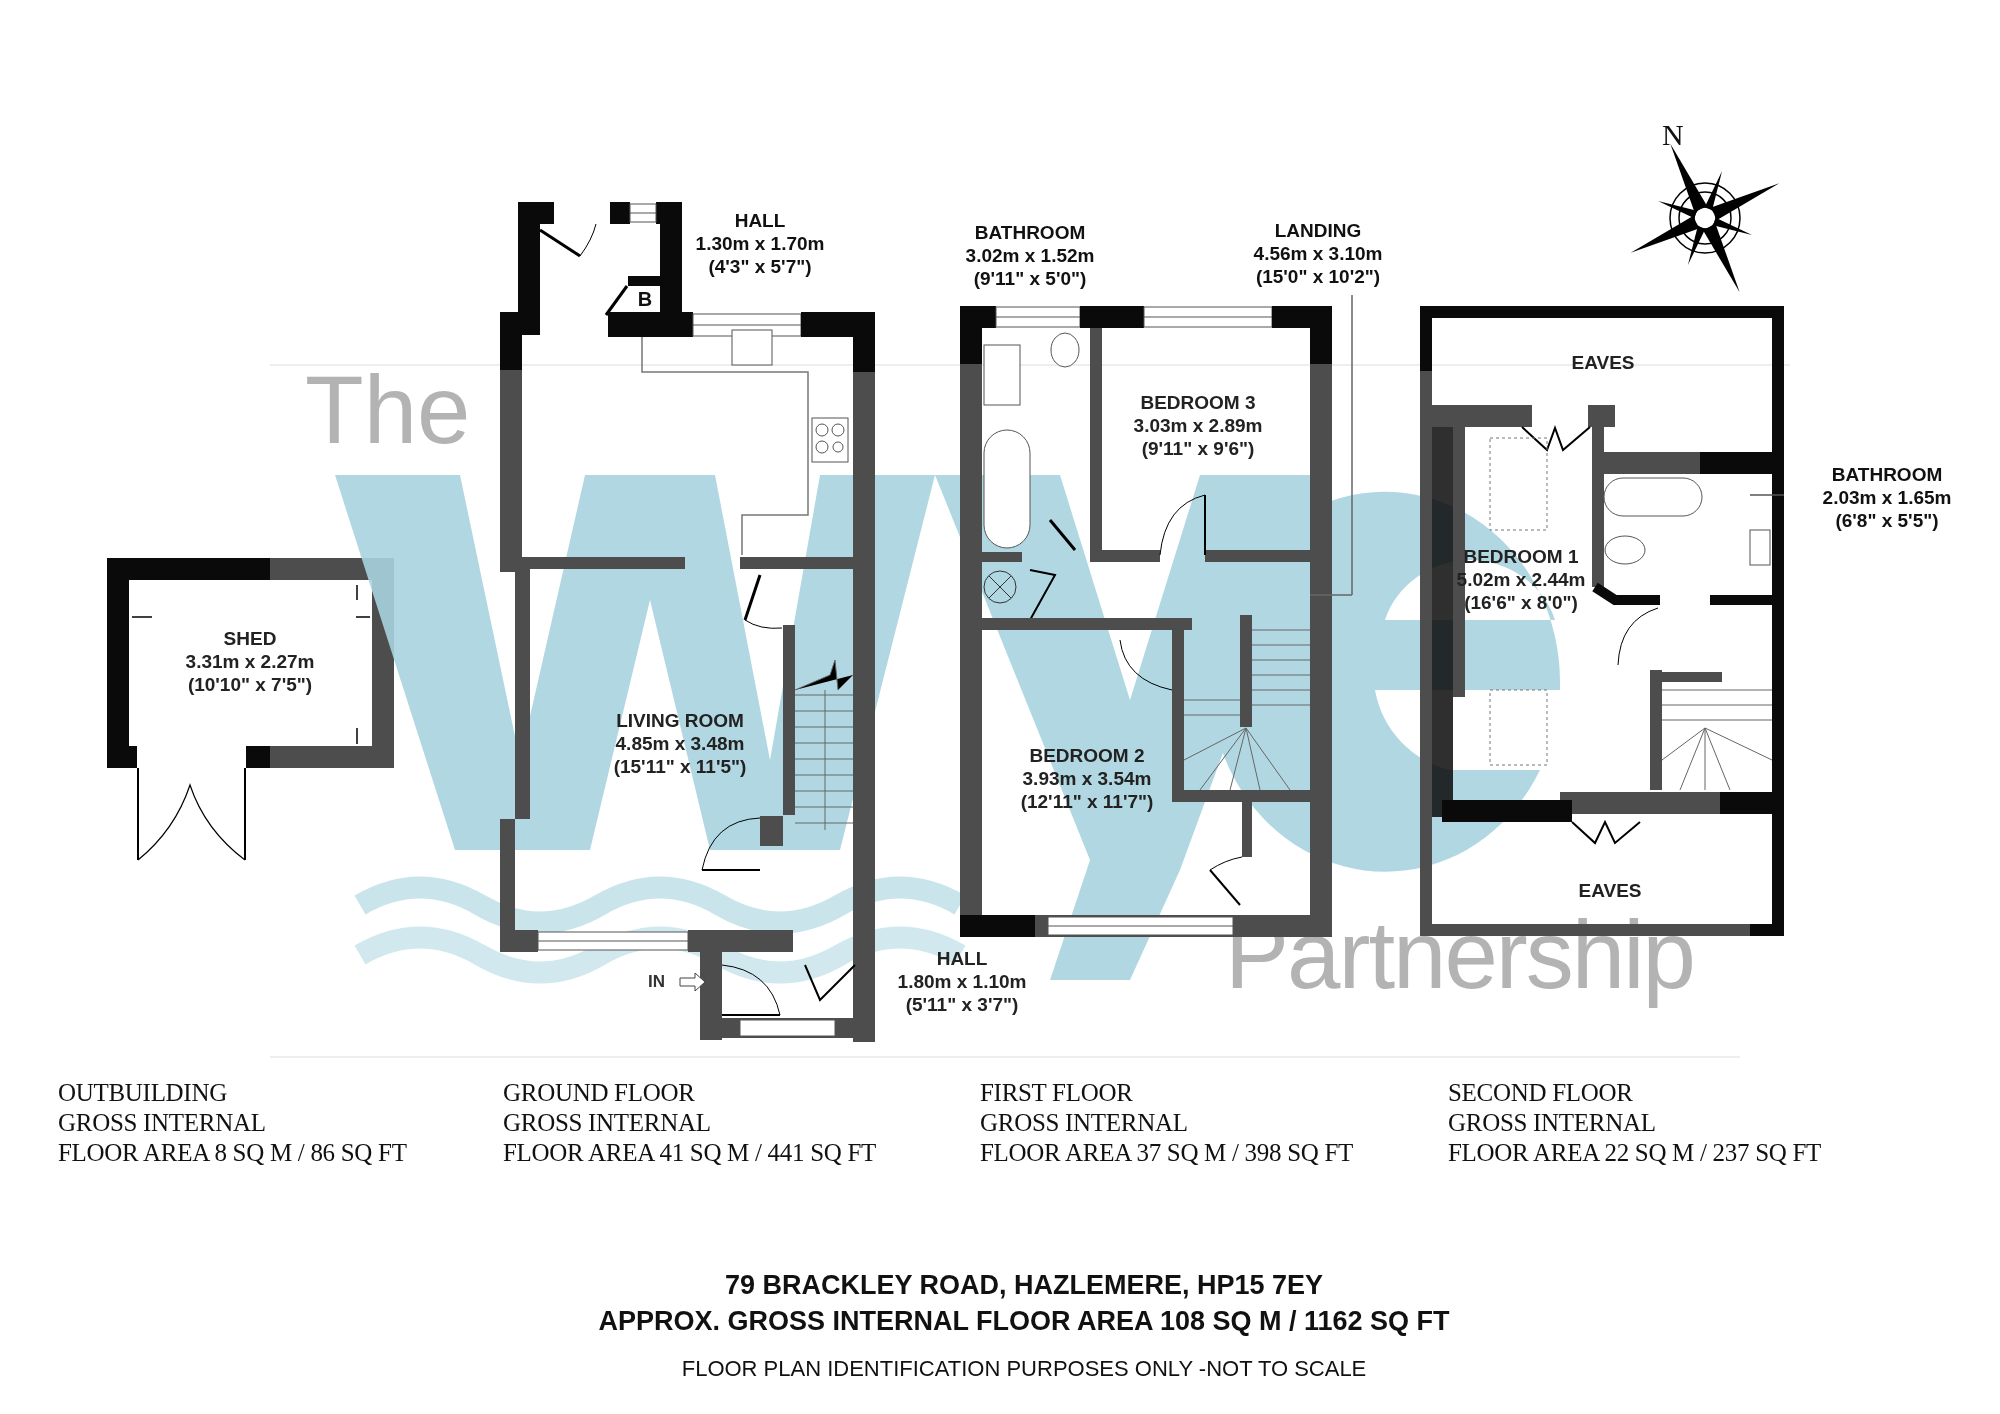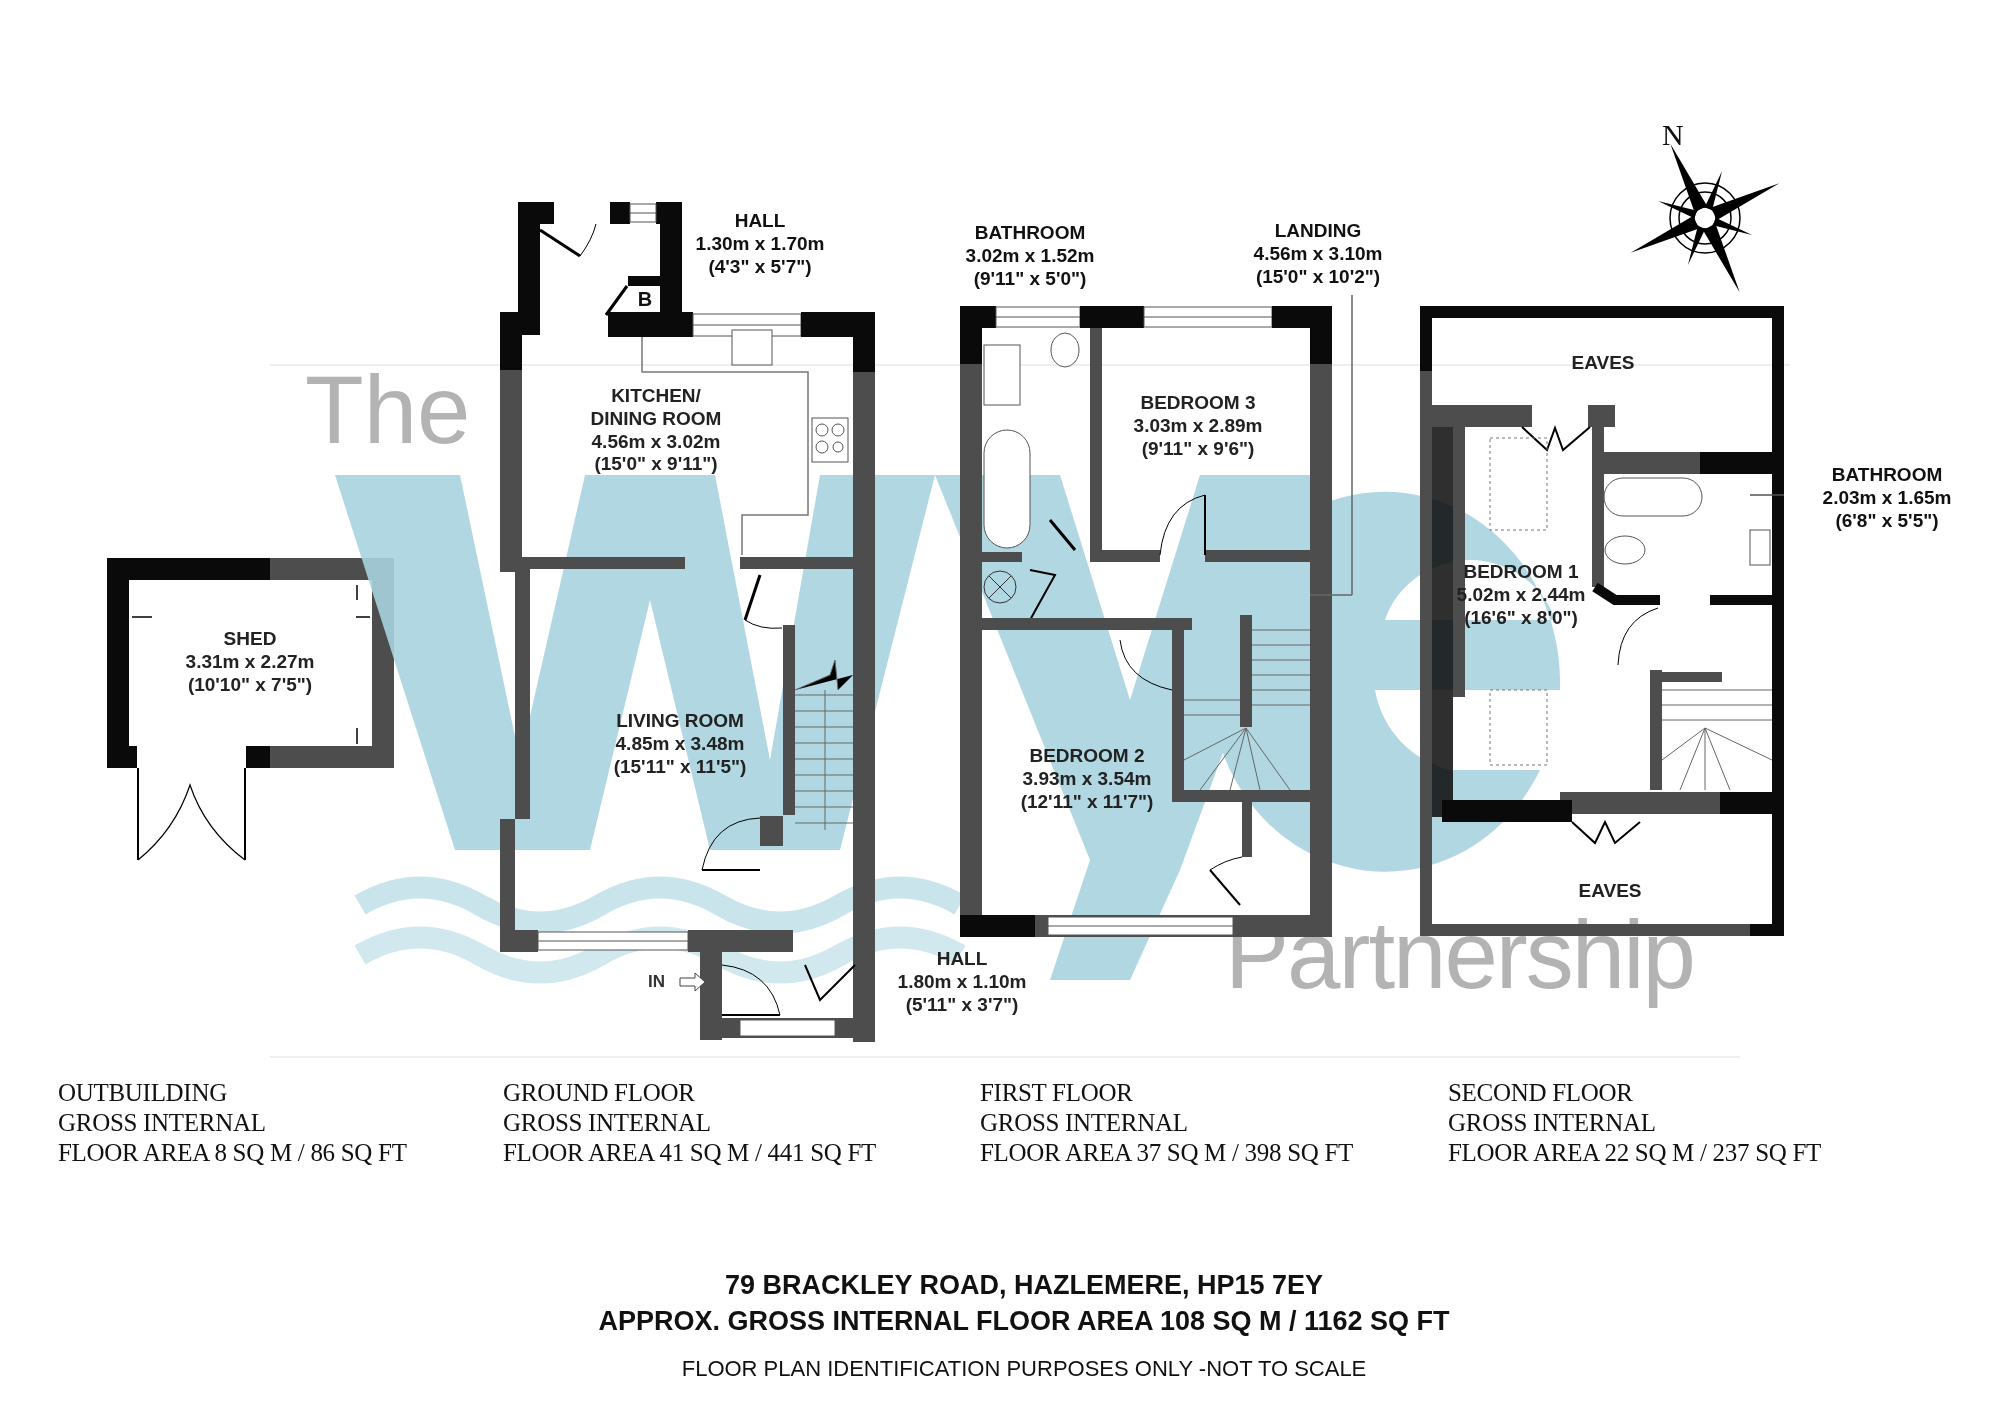--- a/index.html
+++ b/index.html
@@ -285,26 +285,20 @@
   <div class="label dark" style="left:760px; top:210px;">
     <span class="name">HALL</span>
     <span class="metric">1.30m x 1.70m</span>
     <span class="imperial">(4'3" x 5'7")</span>
   </div>
 
   <div class="label dark" style="left:645px; top:287px; font-size:20px;">
     <span class="name">B</span>
   </div>
 
-  <div class="label" style="left:656px; top:385px;">
-    <span class="name">KITCHEN/</span>
-    <span class="name">DINING ROOM</span>
-    <span class="metric">4.56m x 3.02m</span>
-    <span class="imperial">(15'0" x 9'11")</span>
-  </div>
 
   <div class="label" style="left:660px; top:710px;margin-left:20px;">
     <span class="name">LIVING ROOM</span>
     <span class="metric">4.85m x 3.48m</span>
     <span class="imperial">(15'11" x 11'5")</span>
   </div>
 
   <div class="label" style="left:962px; top:948px;">
     <span class="name">HALL</span>
     <span class="metric">1.80m x 1.10m</span>
@@ -334,21 +328,21 @@
   <div class="label" style="left:1087px; top:745px;">
     <span class="name">BEDROOM 2</span>
     <span class="metric">3.93m x 3.54m</span>
     <span class="imperial">(12'11" x 11'7")</span>
   </div>
 
   <div class="label" style="left:1603px; top:352px;">
     <span class="name">EAVES</span>
   </div>
 
-  <div class="label" style="left:1518px; top:561px;padding-left:6px;">
+  <div class="label" style="left:1518px; top:546px;padding-left:6px;">
     <span class="name">BEDROOM 1</span>
     <span class="metric">5.02m x 2.44m</span>
     <span class="imperial">(16'6" x 8'0")</span>
   </div>
 
   <div class="label dark" style="left:1887px; top:464px;">
     <span class="name">BATHROOM</span>
     <span class="metric">2.03m x 1.65m</span>
     <span class="imperial">(6'8" x 5'5")</span>
   </div>

